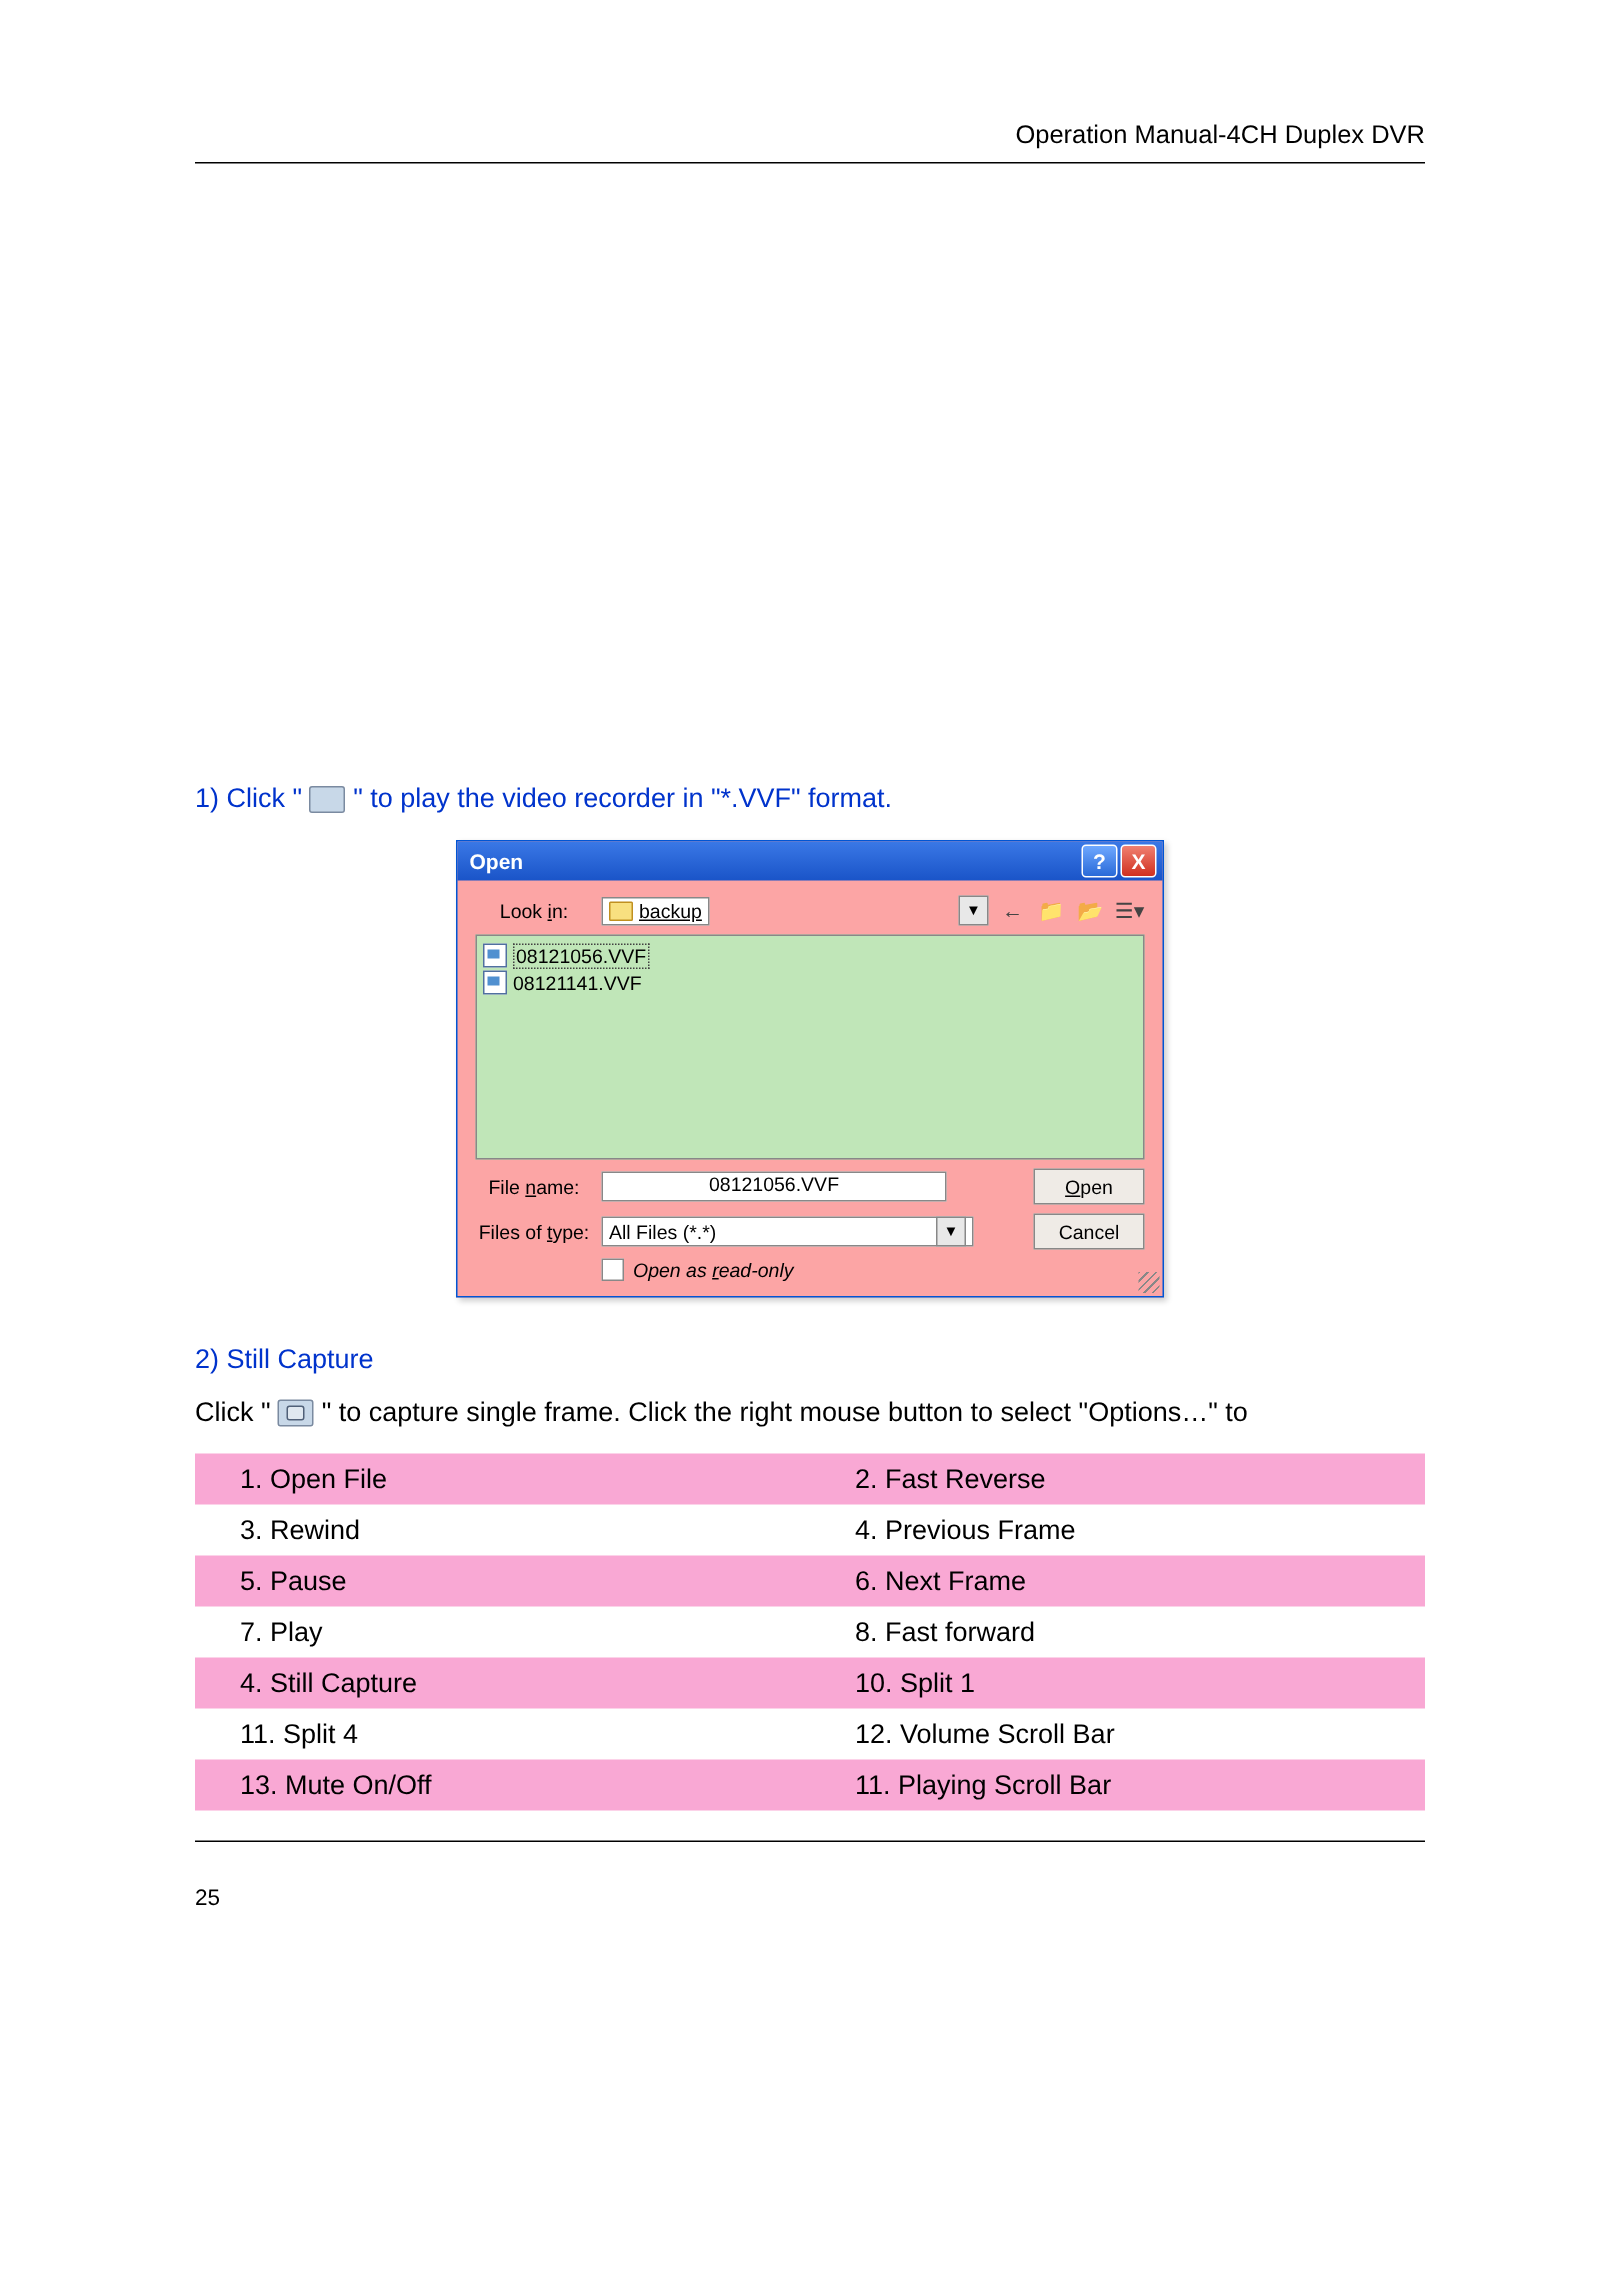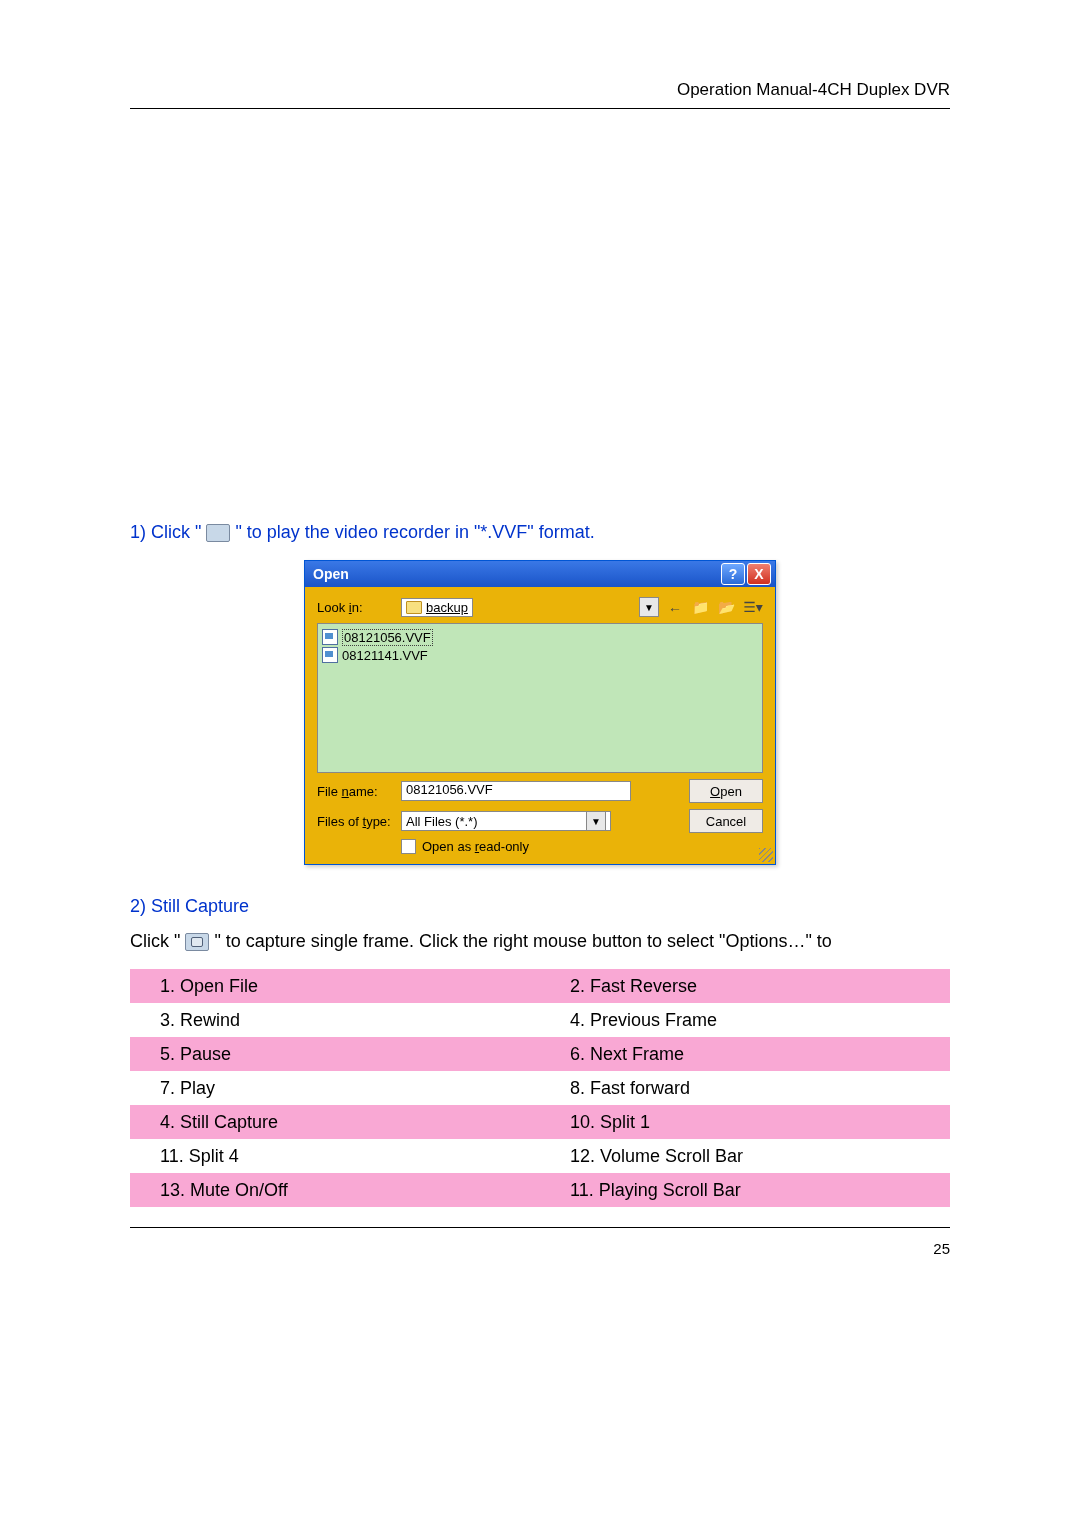--- a/index.html
+++ b/index.html
@@ -47,23 +47,24 @@
     left: 5px; top: 3px;
     width: 10px; height: 8px;
     border: 1px solid #506078;
     border-radius: 2px;
     background: #e0e8f0;
   }
   .open-dialog {
     width: 470px;
     margin: 0 auto 28px auto;
     border: 1px solid #0055d4;
-    background: #eab308;
+    background: #fca5a5;
     box-shadow: 2px 2px 4px rgba(0,0,0,0.2);
     position: relative;
+    text-align: center;
   }
   .titlebar {
     background: linear-gradient(to bottom, #3a78e6, #1a54c8);
     height: 26px;
     display: flex;
     align-items: center;
     justify-content: space-between;
     padding: 0 4px 0 8px;
   }
   .titlebar-text {
@@ -177,39 +178,40 @@
   }
   .text-input {
     background: #fff;
     border: 1px solid #888;
     height: 20px;
     font-size: 13px;
     padding: 0 4px;
     box-sizing: border-box;
   }
   .input-filename { width: 230px; }
-  .input-filetype { width: 210px; display:flex; align-items:center; justify-content:space-between;}
+  .input-filetype { width: 248px; display:flex; align-items:center; justify-content:space-between;}
   .dlg-btn {
     width: 72px;
     height: 22px;
     background: #efebe6;
     border: 1px solid #888;
     font-size: 13px;
     display: flex;
     align-items: center;
     justify-content: center;
     margin-left: auto;
   }
   .checkbox-row {
     display: flex;
     align-items: center;
     gap: 6px;
     margin-left: 84px;
     margin-top: 6px;
     font-size: 13px;
+    font-style: italic;
   }
   .cbx {
     width: 13px;
     height: 13px;
     background: #fff;
     border: 1px solid #888;
     display:inline-block;
   }
   .resize-grip {
     position: absolute;
@@ -239,23 +241,23 @@
   .legend-row.shade { background: #f9a8d4; }
   .legend-cell {
     flex: 1;
     padding: 8px 20px 8px 30px;
   }
   .footer-rule {
     border-top: 1px solid #000;
     margin-top: 20px;
   }
   .page-num {
-    text-align: right;
+    text-align: left;
     font-size: 15px;
-    margin-top: 12px;
+    margin-top: 29px;
   }
   .underline-accel { text-decoration: underline; }
 </style>
 </head>
 <body>
 
 <div class="page">
   <div class="header-line">Operation Manual-4CH Duplex DVR</div>
 
   <div class="blue-text step-line">

